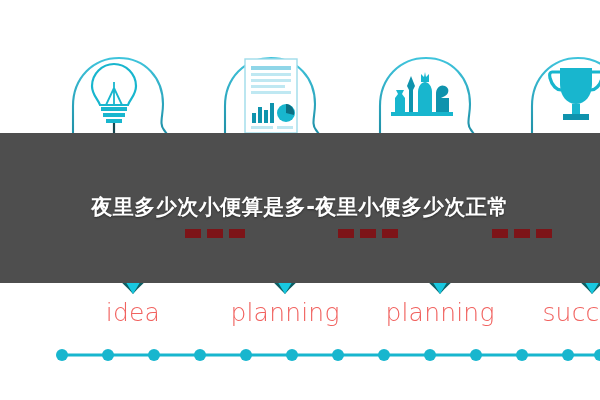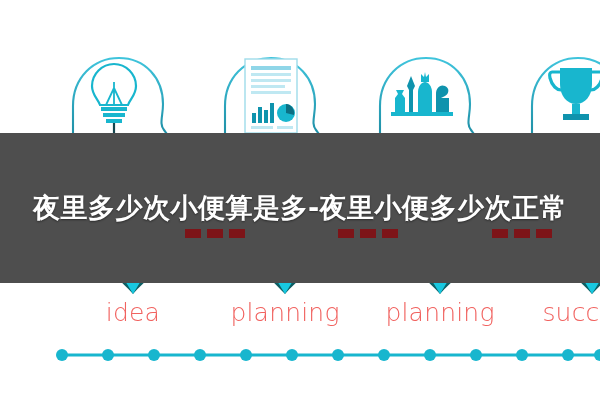--- a/index.html
+++ b/index.html
@@ -74,21 +74,21 @@
     width: 600px;
     height: 150px;
     display: flex;
     align-items: center;
     justify-content: center;
     padding: 8px 18px;
     box-sizing: border-box;
     text-align: center;
     color: #ffffff;
     font-family: "DejaVu Sans", "Liberation Sans", sans-serif;
-    font-size: 27px;
+    font-size: 21px;
     font-weight: 700;
     line-height: 1.32;
     letter-spacing: .5px;
     text-shadow: 0 1px 2px rgba(0,0,0,.45);
   }
 </style>
 </head>
 <body>
 
 <div id="stage">

